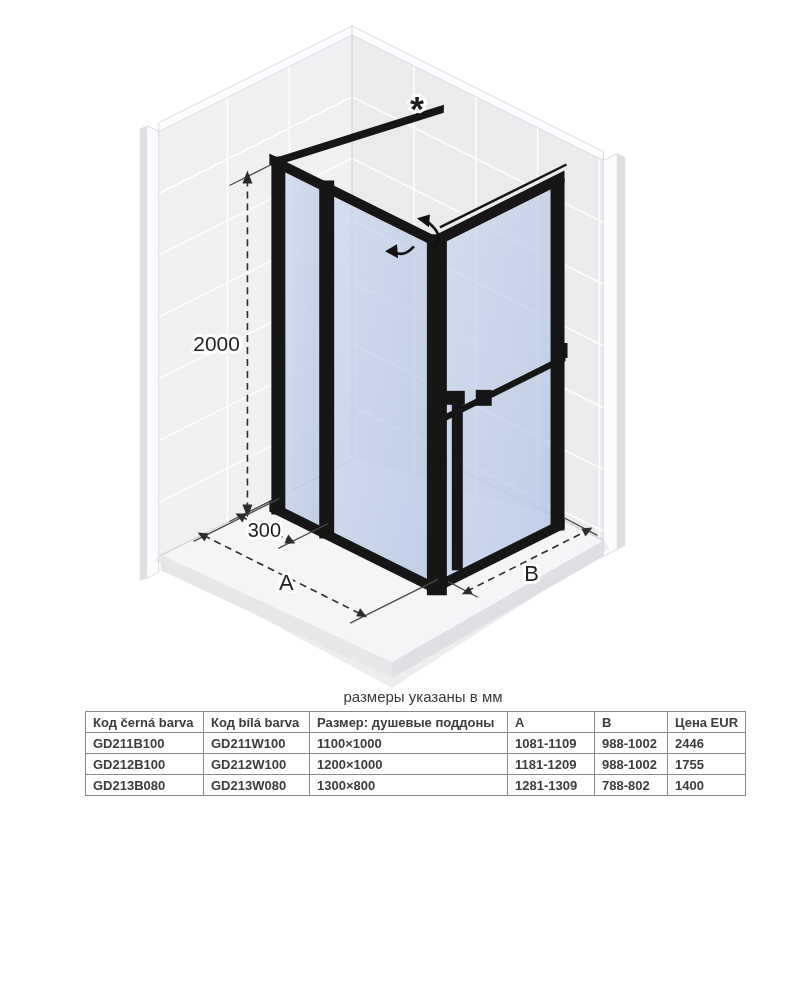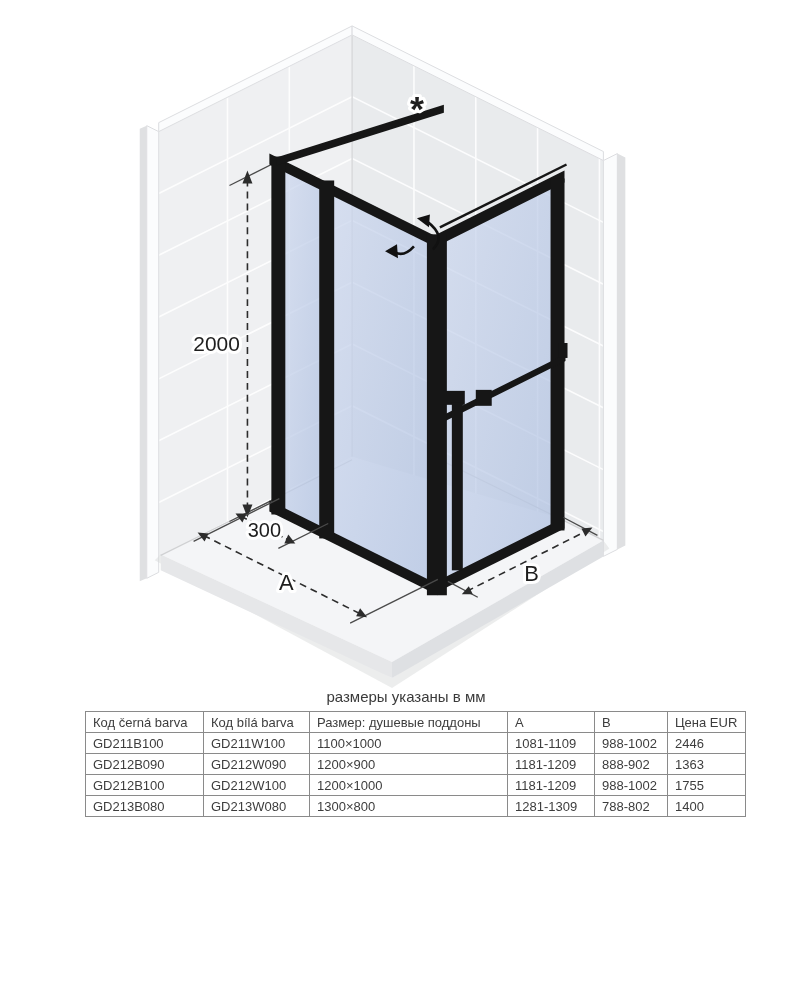--- a/index.html
+++ b/index.html
@@ -1,25 +1,25 @@
 <!DOCTYPE html>
 <html><head>
 <meta charset="utf-8">
 <style>
   html,body{margin:0;padding:0;background:#ffffff;}
   .page{position:relative;width:796px;height:1000px;background:#ffffff;overflow:hidden;
         font-family:"Liberation Sans","DejaVu Sans",sans-serif;}
   .diagram{position:absolute;left:0;top:0;width:796px;height:688px;}
   .dim-label{font-family:"Liberation Sans","DejaVu Sans",sans-serif;fill:#1e1e1e;
              paint-order:stroke;stroke:#ffffff;stroke-width:6px;stroke-linejoin:round;}
-  .units-note{position:absolute;left:76px;top:688px;width:660px;text-align:center;
+  .units-note{position:absolute;left:93px;top:688px;width:660px;text-align:center;
               font-size:15px;color:#3a3a3a;}
   table.size-table{position:absolute;left:85px;top:711px;width:660px;border-collapse:collapse;
                    table-layout:fixed;background:#ffffff;}
-  table.size-table th,table.size-table td{border:1px solid #8a8a8a;font-size:13px;font-weight:400;
+  table.size-table th,table.size-table td{border:1px solid #8a8a8a;font-size:13px;font-weight:700;
                    color:#3d3d3d;text-align:left;padding:2px 0 2px 7px;height:16px;
                    white-space:nowrap;overflow:hidden;}
 </style>
 </head>
 <body>
 
 <div class="page">
 
   <svg class="diagram" viewBox="0 0 796 690">
     <defs>
@@ -182,28 +182,20 @@
     <tbody>
         <tr>
           <td>GD211B100</td>
           <td>GD211W100</td>
           <td>1100×1000</td>
           <td>1081-1109</td>
           <td>988-1002</td>
           <td>2446</td>
         </tr>
         <tr>
-          <td>GD212B090</td>
-          <td>GD212W090</td>
-          <td>1200×900</td>
-          <td>1181-1209</td>
-          <td>888-902</td>
-          <td>1363</td>
-        </tr>
-        <tr>
           <td>GD212B100</td>
           <td>GD212W100</td>
           <td>1200×1000</td>
           <td>1181-1209</td>
           <td>988-1002</td>
           <td>1755</td>
         </tr>
         <tr>
           <td>GD213B080</td>
           <td>GD213W080</td>

